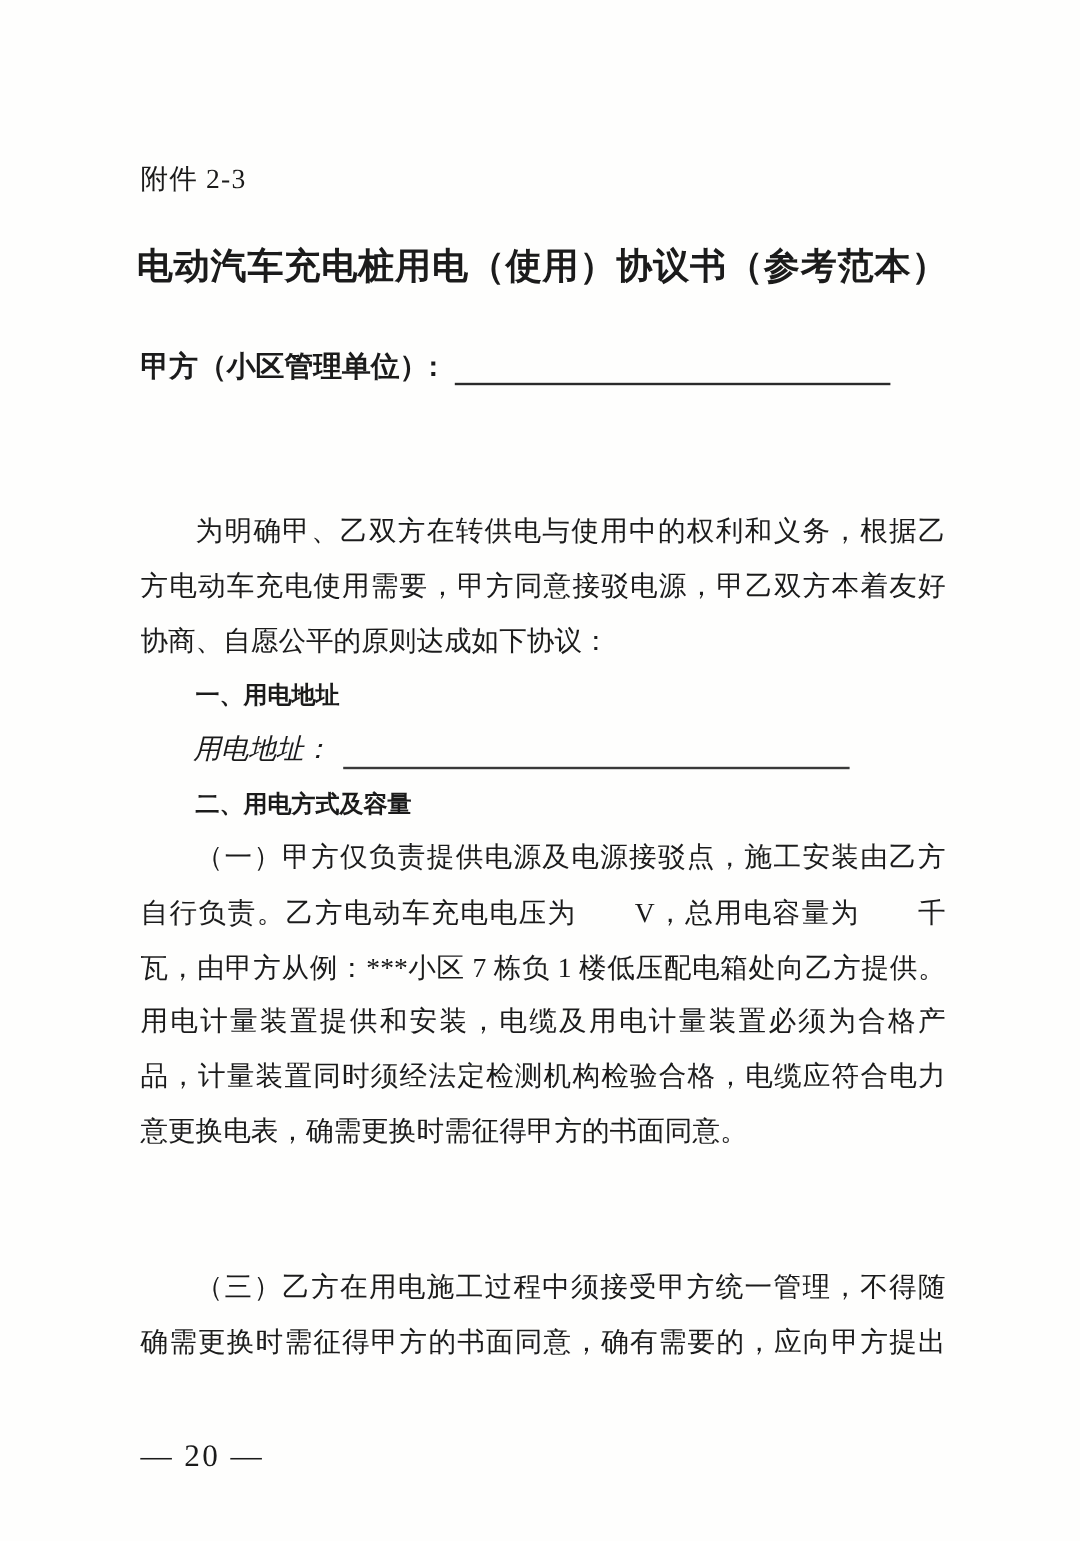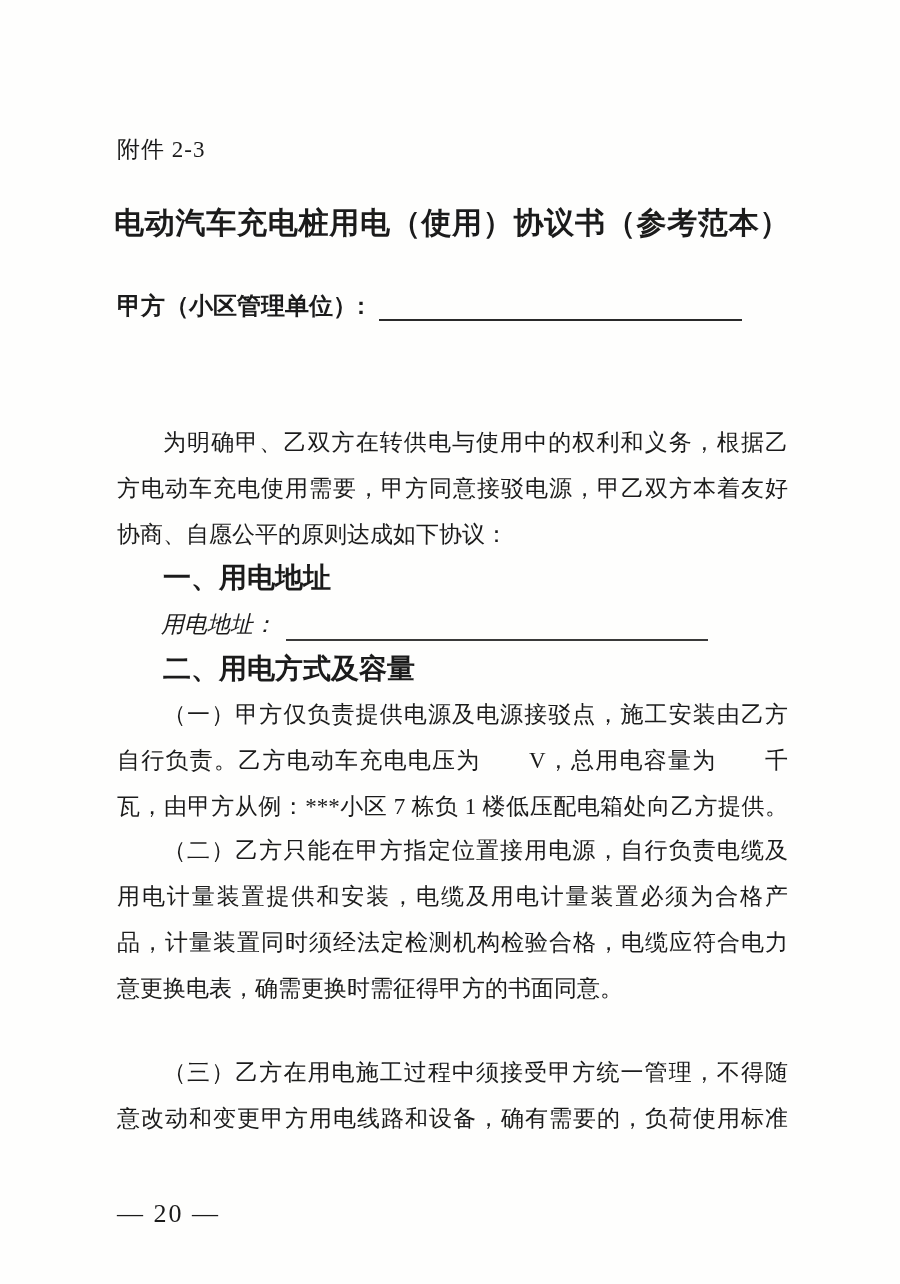--- a/index.html
+++ b/index.html
@@ -63,23 +63,23 @@
     text-align-last:left;
   }
   .ind{text-indent:46px;}
   .intro{top:420px;}
   .item1{top:692px;}
   .item2{top:828px;}
   .item3{top:1050px;}
   
   .sec-heading{
     left:117px;
-    font-family:Liberation Mono, monospace;
+    font-family:Liberation Sans, sans-serif;
     font-weight:700;
-    font-size:28px;line-height:46px;
+    font-size:20px;line-height:46px;
     padding-left:46px;
     white-space:nowrap;
   }
   .heading1{top:557px;}
   .heading2{top:648px;}
   
   .address-row{
     top:602px;left:117px;width:591px;height:46px;
     display:flex;align-items:stretch;
     font-size:23px;line-height:46px;
@@ -129,26 +129,25 @@
 
   <div class="abs sec-heading heading2">二、用电方式及容量</div>
 
   <div class="abs para item1">
     <div class="line ind">（一）甲方仅负责提供电源及电源接驳点，施工安装由乙方</div>
     <div class="line">自行负责。乙方电动车充电电压为　　V，总用电容量为　　千</div>
     <div class="line">瓦，由甲方从例：***小区 7 栋负 1 楼低压配电箱处向乙方提供。</div>
   </div>
 
   <div class="abs para item2">
-    <div class="line ind">（二）乙方只能在甲方指定位置接用电源，自行负责电缆及</div>
     <div class="line">用电计量装置提供和安装，电缆及用电计量装置必须为合格产</div>
     <div class="line">品，计量装置同时须经法定检测机构检验合格，电缆应符合电力</div>
     <div class="line last">意更换电表，确需更换时需征得甲方的书面同意。</div>
   </div>
 
   <div class="abs para item3">
     <div class="line ind">（三）乙方在用电施工过程中须接受甲方统一管理，不得随</div>
-    <div class="line">意改动和变更甲方用电线路和设备，确有需要的，负荷使用标准</div>
+    <div class="line">确需更换时需征得甲方的书面同意，确有需要的，应向甲方提出</div>
   </div>
 
   <div class="abs footer">— 20 —</div>
 
 </div>
 
 </body></html>

